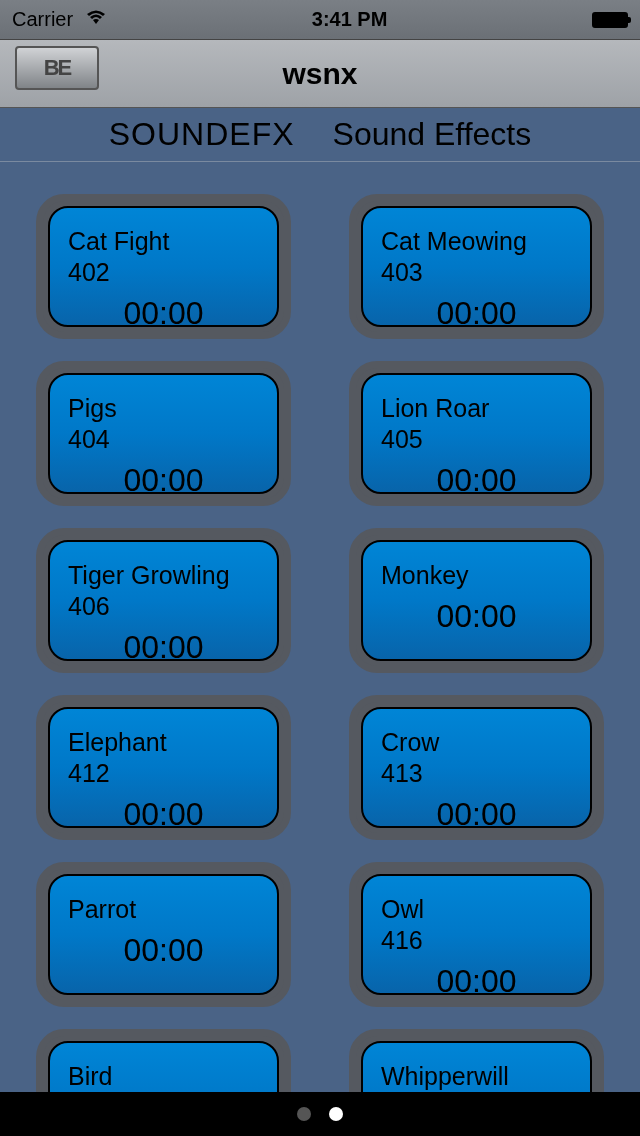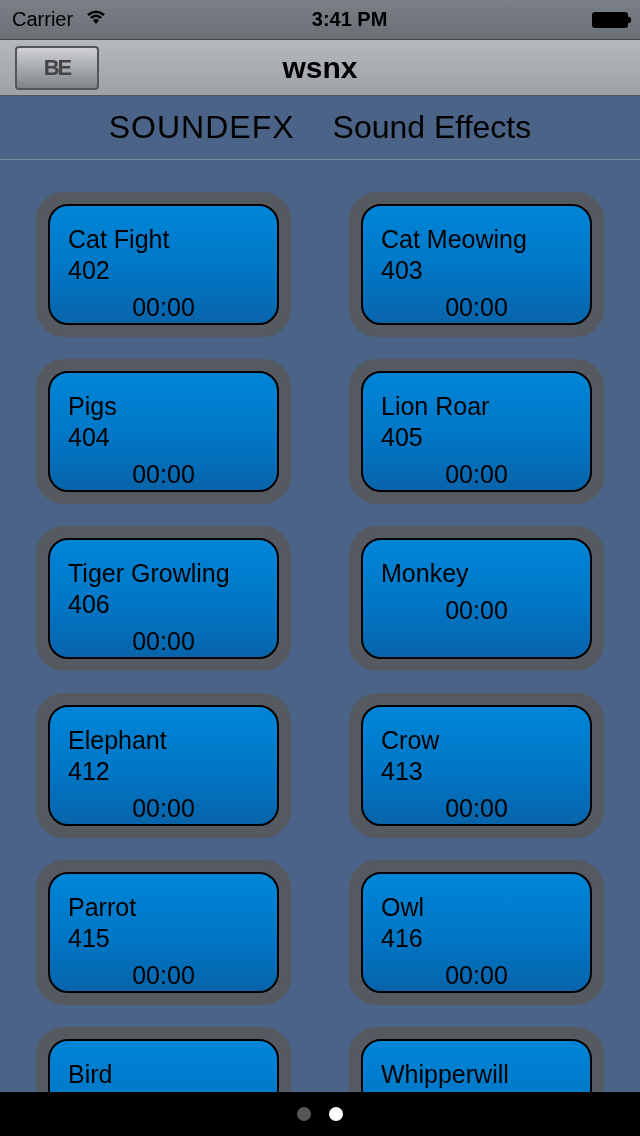--- a/index.html
+++ b/index.html
@@ -47,21 +47,21 @@
       content: '';
       position: absolute;
       right: -5px;
       top: 3px;
       width: 3px;
       height: 6px;
       background: #000;
       border-radius: 0 2px 2px 0;
     }
     .nav-bar {
-      height: 56px;
+      height: 68px;
       background: linear-gradient(#b5b8bc, #9ea2a7);
       display: flex;
       align-items: center;
       justify-content: center;
       position: relative;
       border-bottom: 1px solid #555;
     }
     .nav-logo {
       position: absolute;
       left: 15px;
@@ -78,21 +78,21 @@
       color: #444;
       font-size: 22px;
       letter-spacing: -2px;
     }
     .nav-title {
       font-size: 30px;
       font-weight: bold;
       color: #000;
     }
     .header-bar {
-      height: 64px;
+      height: 54px;
       background: #4a6386;
       border-bottom: 1px solid #7a8aa0;
       display: flex;
       align-items: center;
       justify-content: center;
       gap: 38px;
     }
     .header-label {
       font-size: 32px;
       color: #000;
@@ -134,21 +134,21 @@
       font-size: 25px;
       line-height: 1.1;
       white-space: nowrap;
       overflow: hidden;
     }
     .sound-id {
       font-size: 25px;
       margin-top: 2px;
     }
     .sound-time {
-      font-size: 25px;
+      font-size: 32px;
       text-align: center;
       margin-top: 8px;
     }
     .page-indicator {
       position: absolute;
       bottom: 0;
       left: 0;
       width: 640px;
       height: 44px;
       background: #000;
@@ -250,21 +250,20 @@
       <div class="sound-btn">
         <div class="sound-inner">
           <div class="sound-name">Crow</div>
           <div class="sound-id">413</div>
           <div class="sound-time">00:00</div>
         </div>
       </div>
       <div class="sound-btn">
         <div class="sound-inner">
           <div class="sound-name">Parrot</div>
-          <div class="sound-id">415</div>
           <div class="sound-time">00:00</div>
         </div>
       </div>
       <div class="sound-btn">
         <div class="sound-inner">
           <div class="sound-name">Owl</div>
           <div class="sound-id">416</div>
           <div class="sound-time">00:00</div>
         </div>
       </div>

